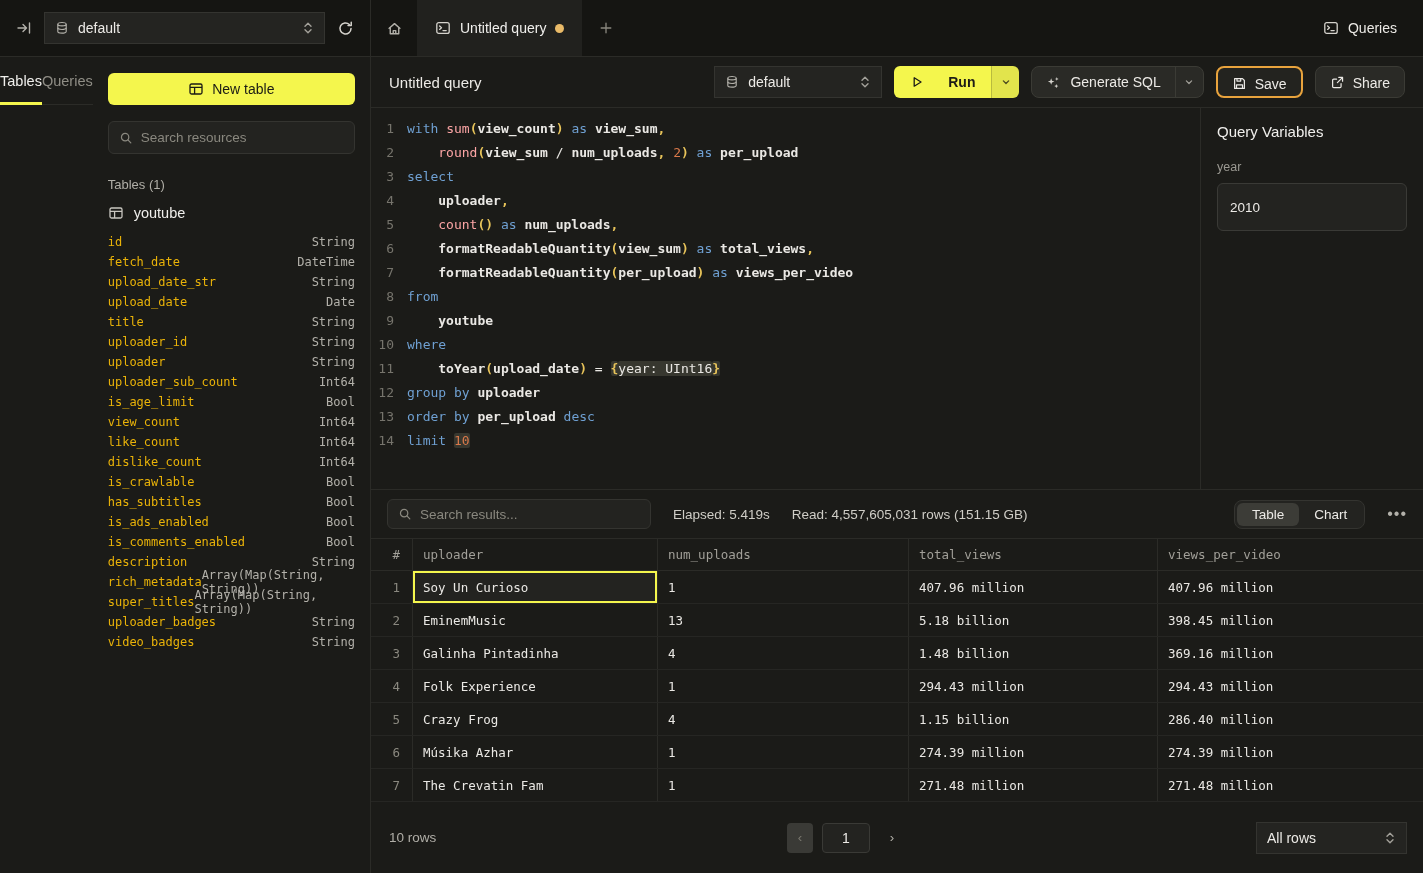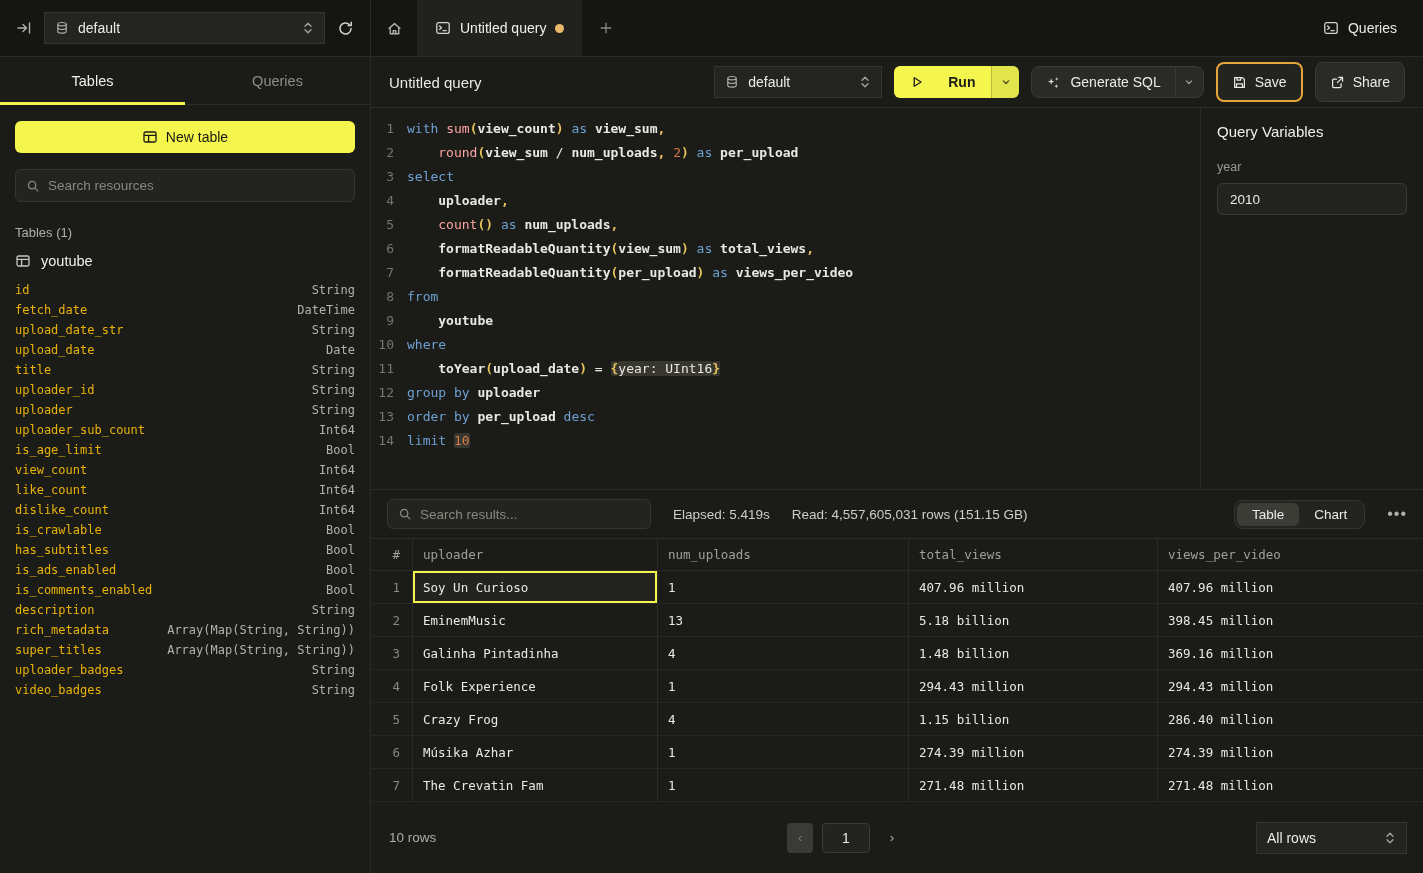--- a/index.html
+++ b/index.html
@@ -27,21 +27,21 @@
   .tab-dot { width:9px; height:9px; border-radius:50%; background:#e9ba68; }
   .tab-add { width:48px; display:flex; align-items:center; justify-content:center; color:#8a887f; cursor:pointer; }
   .hdr-spacer { flex:1; }
   .queries-btn { display:flex; align-items:center; gap:9px; margin-right:26px; align-self:center;
                  font-size:14px; color:#eceae6; cursor:pointer; background:none; border:none; }
 
   
   .body { flex:1; display:flex; min-height:0; }
 
   
-  .sidebar { width:371px; flex:none; display:flex; flex-direction:column; border-right:1px solid #2b2b27; }
+  .sidebar { width:371px; flex:none; display:flex; flex-direction:row; border-right:1px solid #2b2b27; }
   .side-tabs { height:48px; flex:none; display:flex; border-bottom:1px solid #2b2b27; }
   .side-tab { flex:1; display:flex; align-items:center; justify-content:center; font-size:14.5px;
               color:#8f8d85; cursor:pointer; position:relative; }
   .side-tab.active { color:#f0efec; }
   .side-tab.active::after { content:""; position:absolute; left:0; right:0; bottom:-1px; height:3px; background:#f4f64d; }
   .side-content { flex:1; padding:16px 15px; overflow:hidden; }
   .new-table-btn { width:100%; height:32px; background:#f4f64d; color:#1a1a14; border:none; border-radius:6px;
                    display:flex; align-items:center; justify-content:center; gap:8px; font-size:14px;
                    font-weight:500; cursor:pointer; font-family:inherit; }
   .search-box { margin-top:16px; height:33px; background:#232320; border:1px solid #343430; border-radius:6px;
@@ -55,21 +55,21 @@
   .col-row { height:20px; display:flex; align-items:center; justify-content:space-between; cursor:default; }
   .col-name { color:#eab308; }
   .col-type { color:#b3b1aa; }
 
   
   .main { flex:1; display:flex; flex-direction:column; min-width:0; }
   .main-toolbar { height:51px; flex:none; display:flex; align-items:center; gap:12px; padding:0 18px;
                   border-bottom:1px solid #2b2b27; }
   .query-title { font-size:15px; color:#eceae6; margin-right:auto; }
   .main-toolbar .select { width:168px; }
-  .btn { display:flex; align-items:center; gap:8px; height:40px; padding:8px 14px; border-radius:8px;
+  .btn { display:flex; gap:8px; height:32px; padding:8px 14px; border-radius:8px;
          background:#2a2a26; border:1px solid #3b3b35; color:#eceae6; font-size:14px; cursor:pointer;
          font-family:inherit; }
   .split { display:flex; align-items:stretch; height:32px; border-radius:6px; overflow:hidden; }
   .run-main { display:flex; align-items:center; gap:24px; padding:0 16px; background:#f4f64d; color:#1d1d16;
               font-size:14px; font-weight:600; cursor:pointer; }
   .run-caret { width:28px; display:flex; align-items:center; justify-content:center; background:#e2e44c;
                color:#4d4d20; border-left:1px solid rgba(0,0,0,0.18); cursor:pointer; }
   .gen { border:1px solid #3b3b35; border-radius:8px; background:#2a2a26; }
   .gen-main { display:flex; align-items:center; gap:9px; padding:0 14px; color:#eceae6; font-size:14px; cursor:pointer; }
   .gen-caret { width:28px; display:flex; align-items:center; justify-content:center; color:#a3a19a;
@@ -88,21 +88,21 @@
   .tk-fn  { color:#fca5a5; }
   .tk-punc{ color:#e8c45a; font-weight:700; }
   .tk-num { color:#d9794a; }
   .tk-txt { color:#eae8e4; font-weight:700; }
   .tk-pln { color:#eae8e4; }
   .bg { background:#37372f; border-radius:2px; }
 
   .variables { width:223px; flex:none; border-left:1px solid #2b2b27; padding:15px 16px; }
   .vars-title { font-size:15px; font-weight:400; color:#f0efec; }
   .var-label { margin-top:20px; font-size:12.5px; color:#9b9992; }
-  .var-input { margin-top:9px; width:100%; height:32px; background:#232320; border:1px solid #3a3a36;
+  .var-input { margin-top:9px; width:100%; height:48px; background:#232320; border:1px solid #3a3a36;
                border-radius:6px; color:#eceae6; font-size:13.5px; padding:0 12px; font-family:inherit; outline:none; }
 
   
   .results { flex:1; display:flex; flex-direction:column; min-height:0; }
   .results-toolbar { height:48px; flex:none; display:flex; align-items:center; gap:22px; padding:0 16px; }
   .results-toolbar .search-box { margin-top:0; width:264px; height:30px; flex:none; }
   .stat { font-size:13.5px; color:#cfcdc6; white-space:nowrap; }
   .rt-spacer { flex:1; }
   .segmented { display:flex; background:#232320; border:1px solid #343430; border-radius:8px; padding:2px; }
   .seg { padding:4px 15px; border-radius:6px; font-size:13.5px; color:#eceae6; cursor:pointer; }

